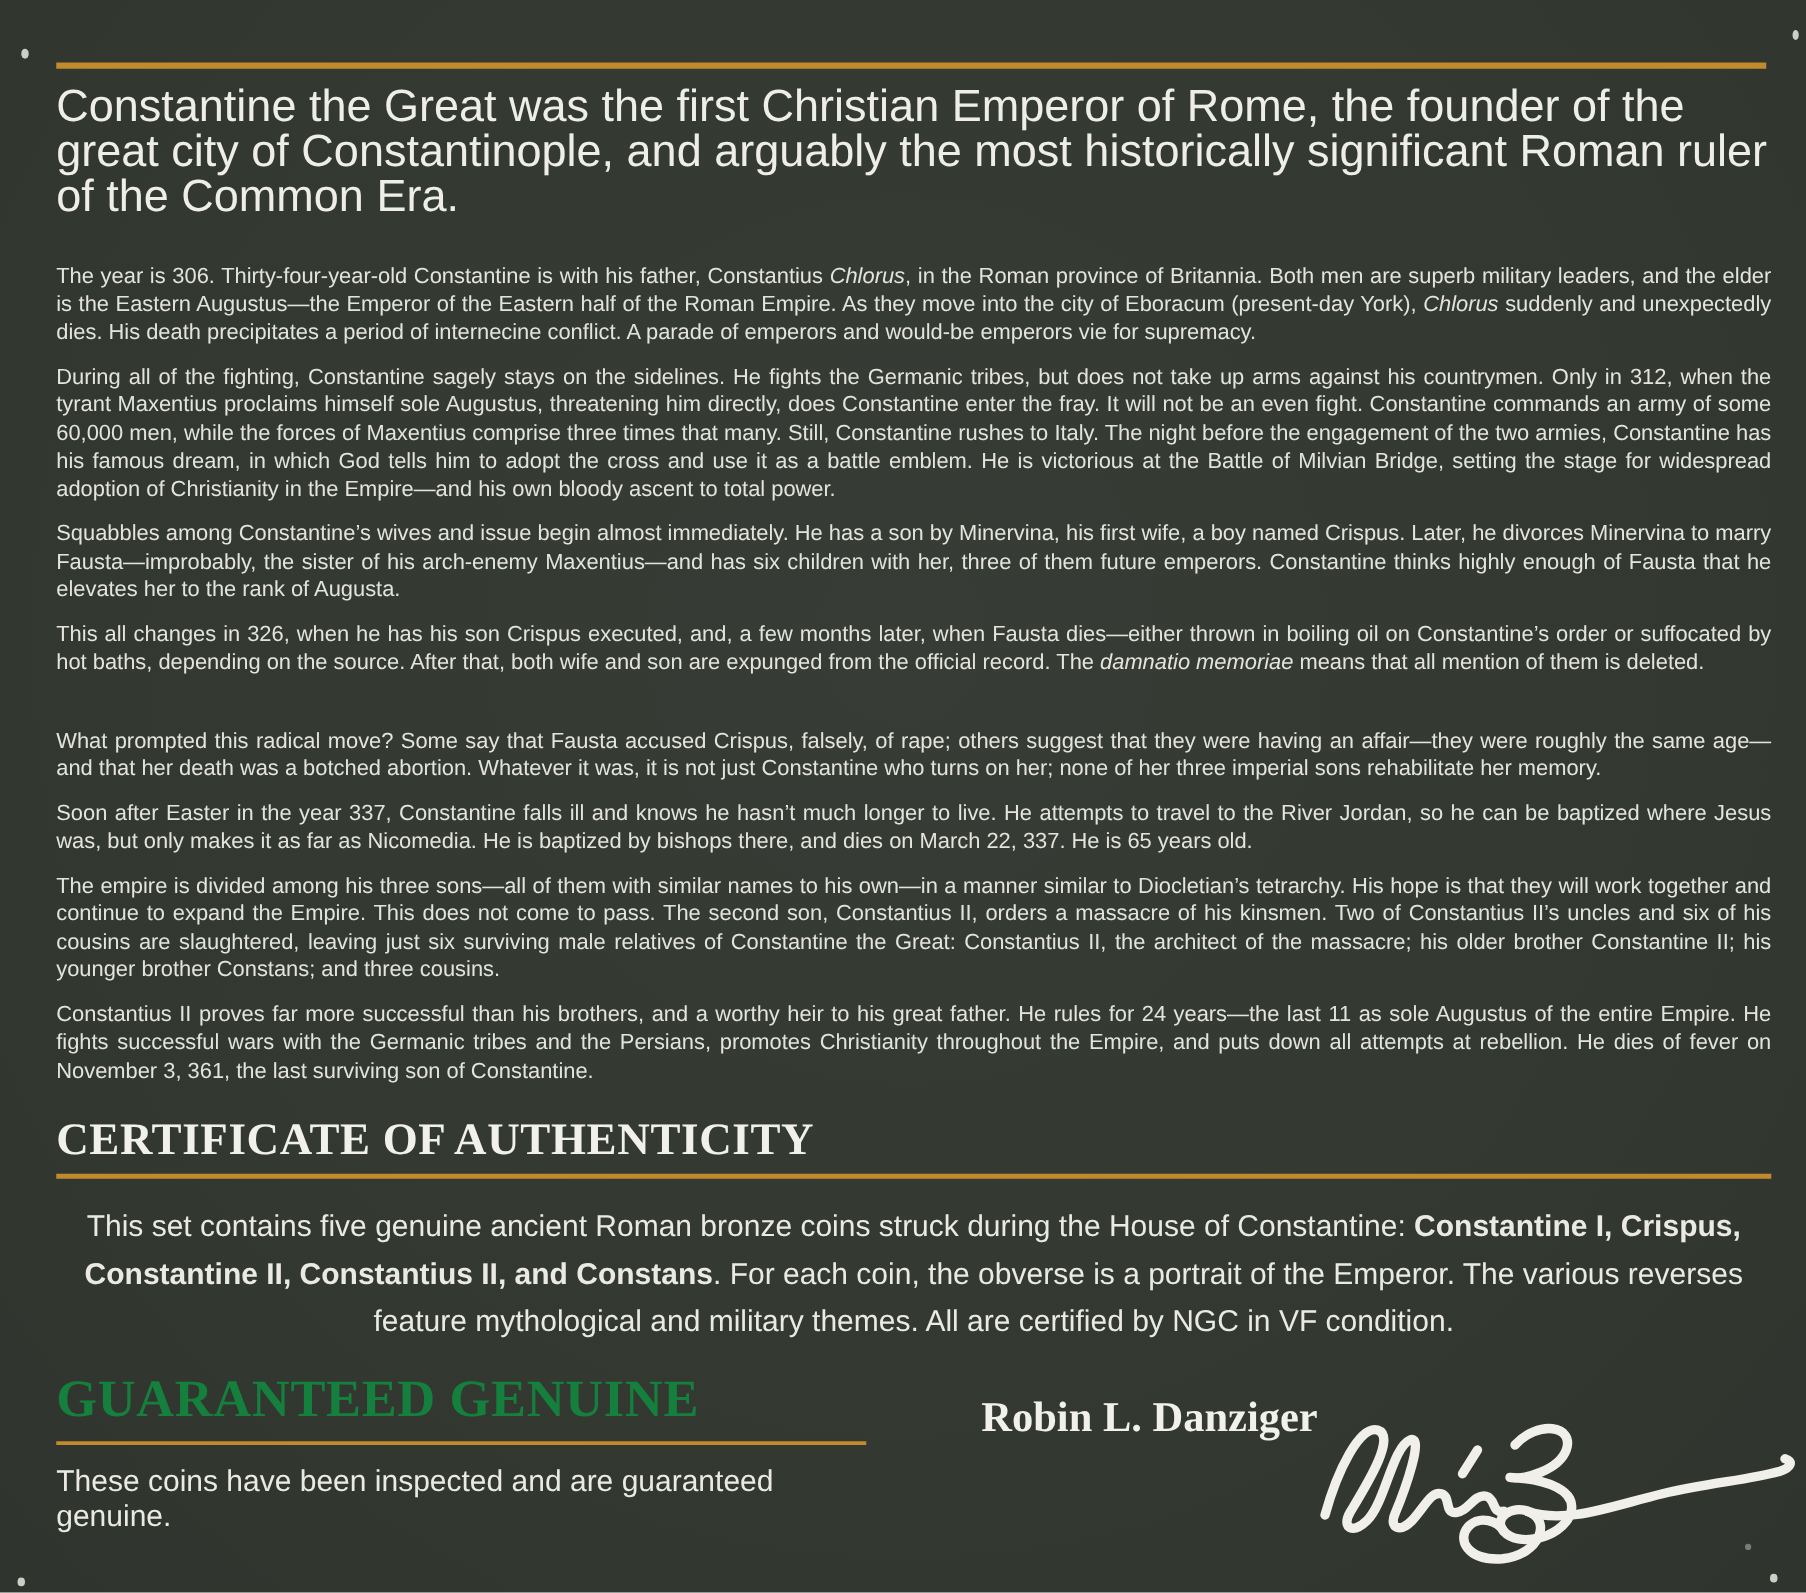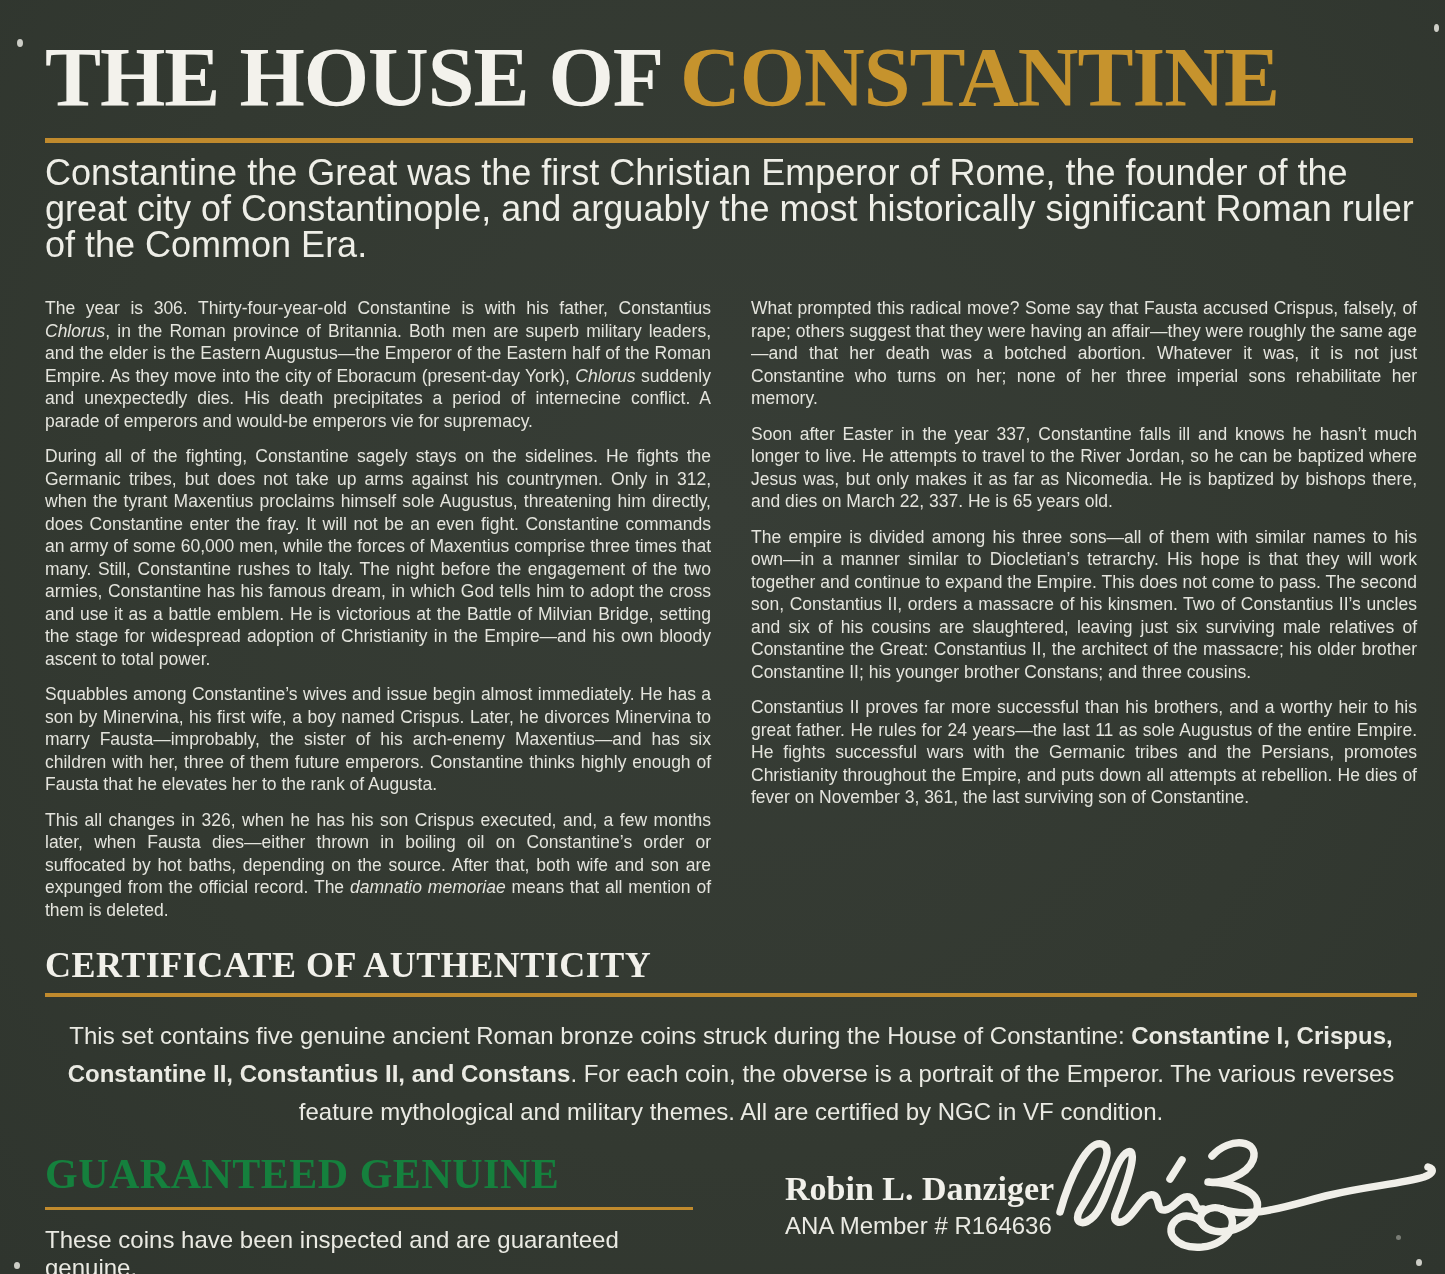--- a/index.html
+++ b/index.html
@@ -35,20 +35,21 @@
     margin-top:12px;
     font-size:36px;
     line-height:36px;
     color:#eeeee7;
     max-width:1372px;
   }
   .columns{
     margin-top:34px;
     display:flex;
     gap:40px;
+    flex-direction:column;
   }
   .col{flex:1 1 0;}
   .col p{
     margin:0 0 13px 0;
     font-size:17.5px;
     line-height:22.5px;
     text-align:justify;
     color:#e4e4dd;
   }
   .col p:last-child{margin-bottom:0;}
@@ -133,21 +134,20 @@
     background:#e9e9e2;
     border-radius:50%;
     opacity:0.85;
   }
 </style>
 </head>
 <body>
 
 <div class="page">
 
-  <h1><span>THE HOUSE OF </span><span class="gold">CONSTANTINE</span></h1>
 
   <div class="rule"></div>
 
   <div class="subtitle">Constantine the Great was the first Christian Emperor of Rome, the founder of the great city of Constantinople, and arguably the most historically significant Roman ruler of the Common Era.</div>
 
   <div class="columns">
     <div class="col">
         <p><span>The year is 306. Thirty-four-year-old Constantine is with his father, Constantius </span><span class="it">Chlorus</span><span>, in the Roman province of Britannia. Both men are superb military leaders, and the elder is the Eastern Augustus—the Emperor of the Eastern half of the Roman Empire. As they move into the city of Eboracum (present-day York), </span><span class="it">Chlorus</span><span> suddenly and unexpectedly dies. His death precipitates a period of internecine conflict. A parade of emperors and would-be emperors vie for supremacy.</span></p>
         <p><span>During all of the fighting, Constantine sagely stays on the sidelines. He fights the Germanic tribes, but does not take up arms against his countrymen. Only in 312, when the tyrant Maxentius proclaims himself sole Augustus, threatening him directly, does Constantine enter the fray. It will not be an even fight. Constantine commands an army of some 60,000 men, while the forces of Maxentius comprise three times that many. Still, Constantine rushes to Italy. The night before the engagement of the two armies, Constantine has his famous dream, in which God tells him to adopt the cross and use it as a battle emblem. He is victorious at the Battle of Milvian Bridge, setting the stage for widespread adoption of Christianity in the Empire—and his own bloody ascent to total power.</span></p>
         <p><span>Squabbles among Constantine’s wives and issue begin almost immediately. He has a son by Minervina, his first wife, a boy named Crispus. Later, he divorces Minervina to marry Fausta—improbably, the sister of his arch-enemy Maxentius—and has six children with her, three of them future emperors. Constantine thinks highly enough of Fausta that he elevates her to the rank of Augusta.</span></p>
@@ -168,21 +168,20 @@
     </div>
 
   <div class="bottom-row">
     <div class="guarantee">
       <h3>GUARANTEED GENUINE</h3>
       <div class="rule3"></div>
       <div class="guarantee-body">These coins have been inspected and are guaranteed genuine.</div>
     </div>
     <div class="signatory">
       <div class="sig-name">Robin L. Danziger</div>
-      <div class="sig-member">ANA Member # R164636</div>
     </div>
   </div>
 
 </div>
 
 <div class="signature-wrap">
   <svg width="392" height="142" viewBox="0 0 392 142" fill="none" xmlns="http://www.w3.org/2000/svg">
     <g stroke="#f0efe9" stroke-width="7.5" stroke-linecap="round" stroke-linejoin="round" fill="none">
       <path d="M8 80 C18 44 36 8 50 12 C66 17 40 58 28 78 C21 90 30 96 42 84 C56 70 62 26 76 20 C88 15 72 60 64 79 C59 90 68 95 78 84 C88 73 93 61 101 63 C109 65 103 79 113 78 C123 77 127 63 137 65 C145 67 141 79 151 77"></path>
       <path d="M118 47 L130 28"></path>

